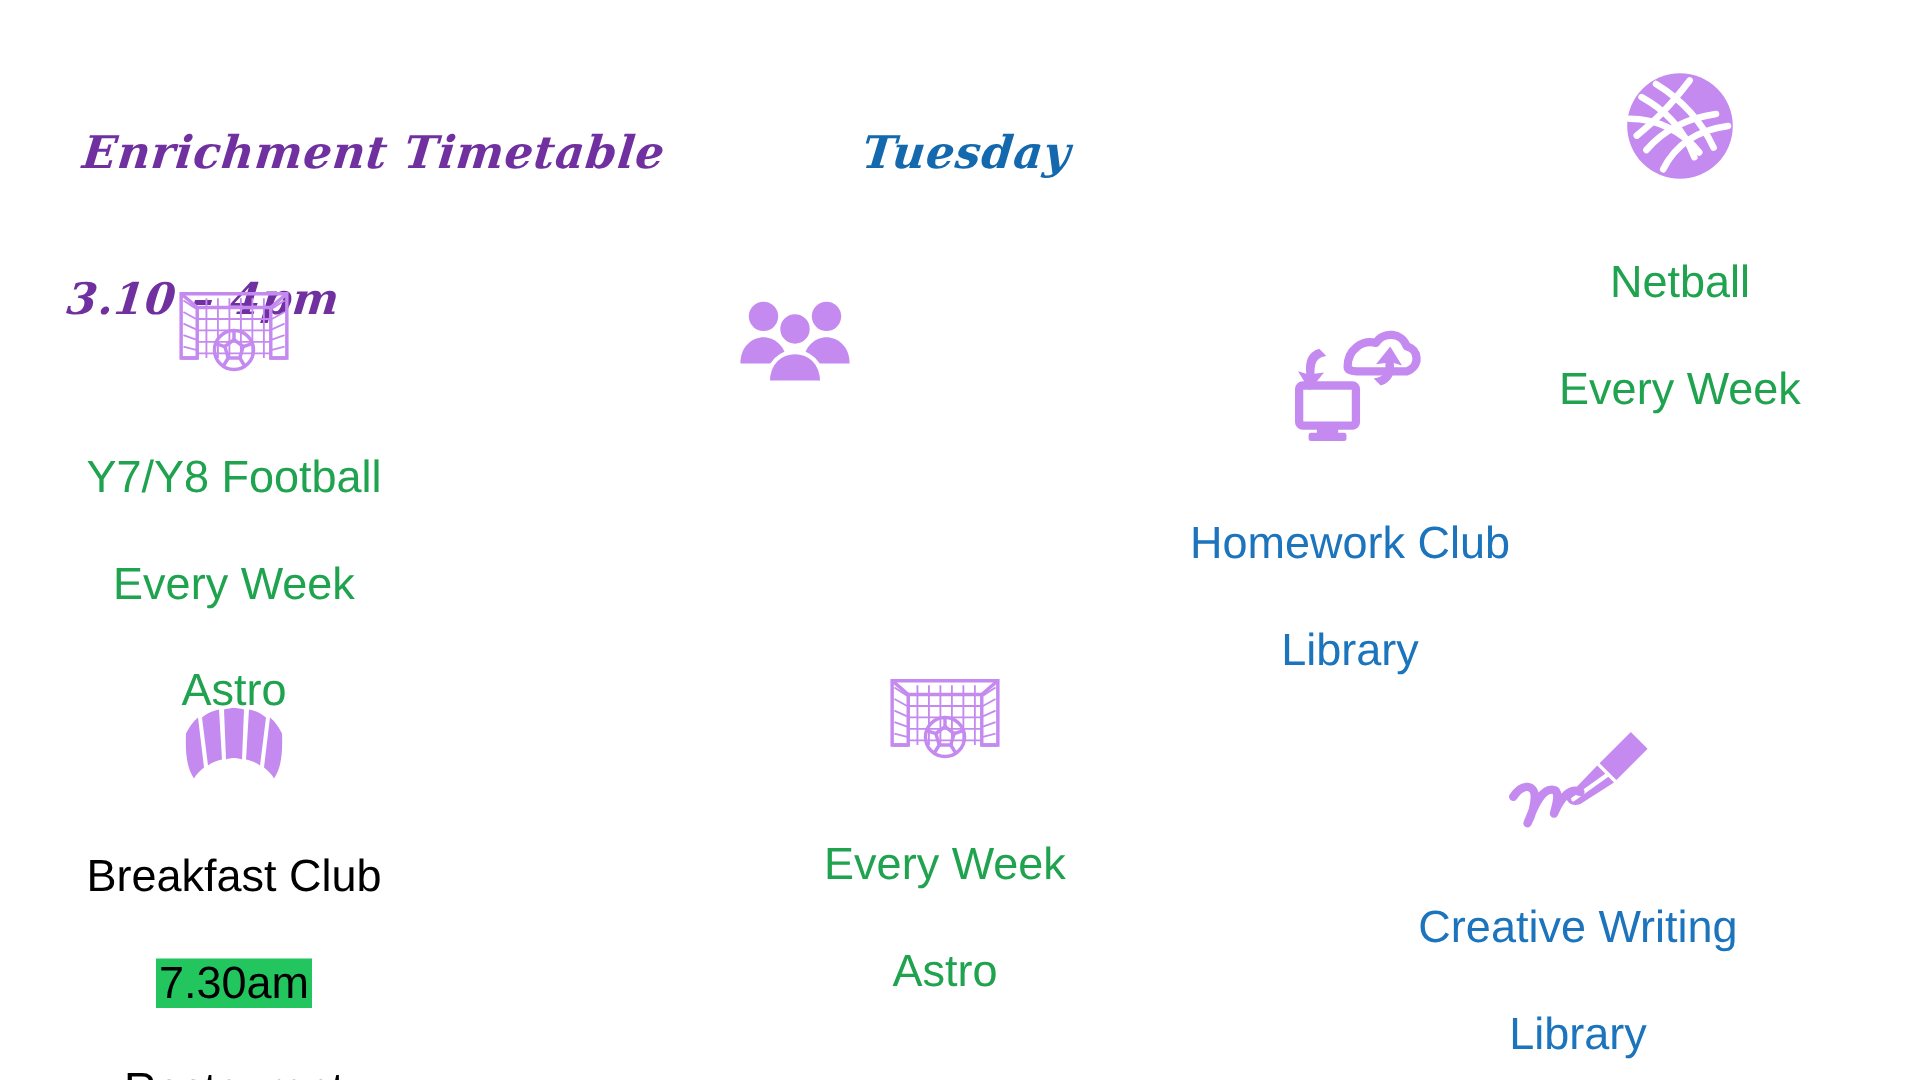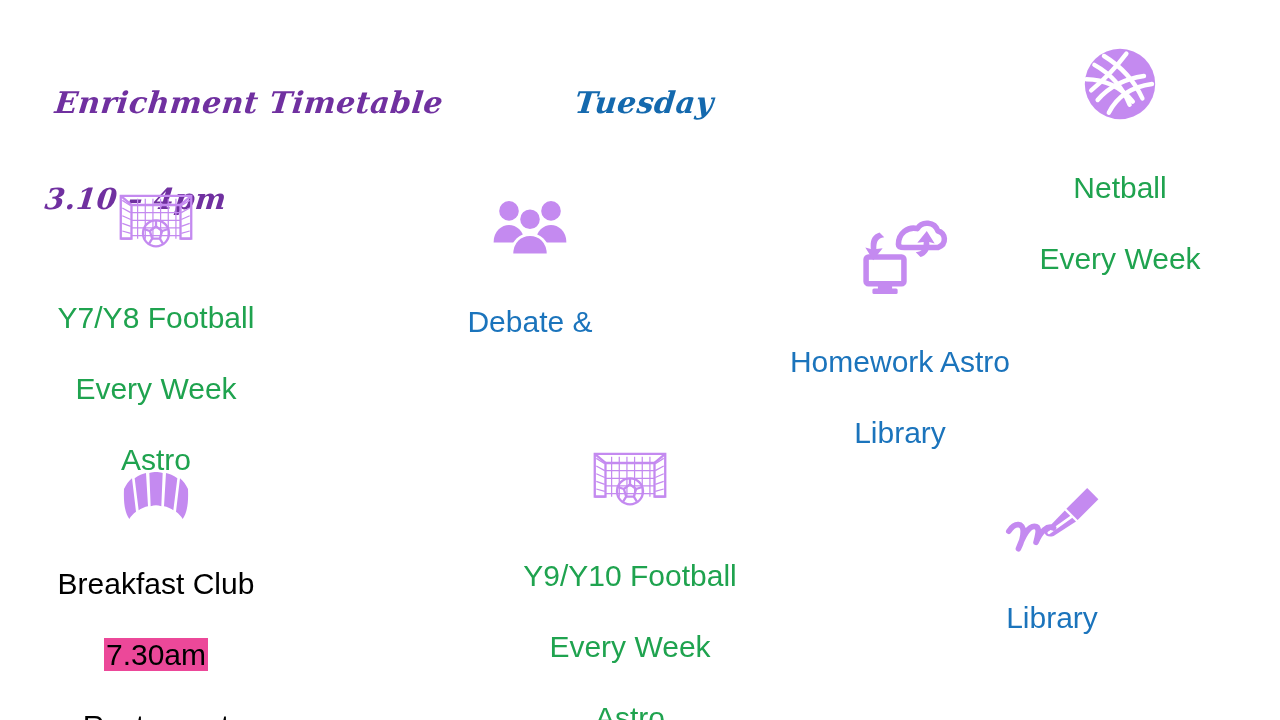--- a/index.html
+++ b/index.html
@@ -57,21 +57,21 @@
   .card .lines {
     line-height: 1.19;
     font-size: 30px;
     white-space: pre-line;
   }
   .c-green  { color: #1FA34F; }
   .c-blue   { color: #1B74BC; }
   .c-black  { color: #000000; }
 
   .hl {
-    background: #ec4899;
+    background: #22c55e;
     padding: 0 2px;
   }
 
   
   #card-netball        { left: 960px; top: 44px;  }
   #card-y7y8-football  { left: -4px;  top: 182px; }
   #card-debate         { left: 370px; top: 196px; }
   #card-homework       { left: 740px; top: 216px; }
   #card-breakfast      { left: -4px;  top: 470px; }
   #card-y9y10-football { left: 470px; top: 440px; }
@@ -143,41 +143,40 @@
           <circle cx="30" cy="21" r="14"></circle>
           <path d="M8 66 C8 49 20 41 30 41 C40 41 52 49 52 66 Z"></path>
           <circle cx="90" cy="21" r="14"></circle>
           <path d="M68 66 C68 49 80 41 90 41 C100 41 112 49 112 66 Z"></path>
           <circle cx="60" cy="33" r="16" stroke="#ffffff" stroke-width="4"></circle>
           <path d="M34 84 C34 64 47 55 60 55 C73 55 86 64 86 84 Z" stroke="#ffffff" stroke-width="4"></path>
         </g>
       </svg>
     </span>
     <div class="lines c-blue">
-      <span class="line-row">Debate &amp;</span>
     </div>
   </div>
 
   <div class="card" id="card-homework">
     <span class="icon">
       <svg width="96" height="82" viewBox="0 0 120 104">
         <g fill="none" stroke="#C48AF0" stroke-width="7" stroke-linejoin="round" stroke-linecap="round">
           <path d="M58 36 C58 22 70 13 82 16 C88 6 104 7 108 19 C118 21 120 36 108 40 H66 C60 40 58 38 58 36 Z"></path>
           <rect x="17" y="52" width="48" height="34" rx="3"></rect>
         </g>
         <g fill="#C48AF0">
           <rect x="32" y="86" width="18" height="7"></rect>
           <rect x="25" y="92" width="32" height="7" rx="2"></rect>
           <path d="M34 21 C24 24 22 32 23 42 L16 40 L26 56 L38 41 L30 42 C30 34 31 28 40 27 Z"></path>
           <path d="M86 52 C96 49 98 41 97 33 L104 35 L94 19 L82 34 L90 33 C90 41 89 45 80 46 Z"></path>
         </g>
       </svg>
     </span>
     <div class="lines c-blue">
-      <span class="line-row">Homework Astro</span>
+      <span class="line-row">Homework Club</span>
       <span class="line-row">Library</span>
     </div>
   </div>
 
   <div class="card" id="card-breakfast">
     <span class="icon">
       <svg width="80" height="50" viewBox="0 0 120 74">
         <g fill="#C48AF0">
           <path d="M50 4 C58 2 62 2 70 4 L68 54 C62 52 58 52 52 54 Z"></path>
           <path d="M28 12 C34 7 40 5 45 4 L48 54 C43 55 38 57 34 60 Z"></path>
@@ -206,37 +205,37 @@
             <path d="M16 24 L27 31 M16 34 L27 40 M16 44 L27 49 M16 54 L27 58 M16 64 L27 67"></path>
             <path d="M104 24 L93 31 M104 34 L93 40 M104 44 L93 49 M104 54 L93 58 M104 64 L93 67"></path>
           </g>
           <circle cx="60" cy="67" r="17"></circle>
           <path d="M60 58 L68 64 L65 74 H55 L52 64 Z"></path>
           <path d="M60 58 V50 M68 64 L77 61 M65 74 L70 82 M55 74 L50 82 M52 64 L43 61"></path>
         </g>
       </svg>
     </span>
     <div class="lines c-green">
-      <span class="line-row">Y9/Y10 Football</span>
       <span class="line-row">Every Week</span>
       <span class="line-row">Astro</span>
     </div>
   </div>
 
   <div class="card" id="card-creative">
     <span class="icon">
       <svg width="96" height="68" viewBox="0 0 120 84">
         <g fill="#C48AF0">
           <path d="M104 2 L118 16 L92 42 L78 28 Z"></path>
           <path d="M76 30 L90 44 L62 62 C56 64 52 62 50 57 Z"></path>
           <path d="M56 58 L84 38" stroke="#ffffff" stroke-width="3.5" fill="none" stroke-linecap="round"></path>
         </g>
         <g fill="none" stroke="#C48AF0" stroke-width="7" stroke-linecap="round" stroke-linejoin="round">
           <path d="M6 56 C14 44 24 46 24 56 C24 66 20 74 18 78 C24 62 30 50 38 50 C46 50 42 62 40 70 C46 56 54 48 62 52"></path>
         </g>
       </svg>
     </span>
     <div class="lines c-blue">
+      <span class="line-row">Creative Writing</span>
       <span class="line-row">Library</span>
     </div>
   </div>
 
 </div>
 
 </body></html>

